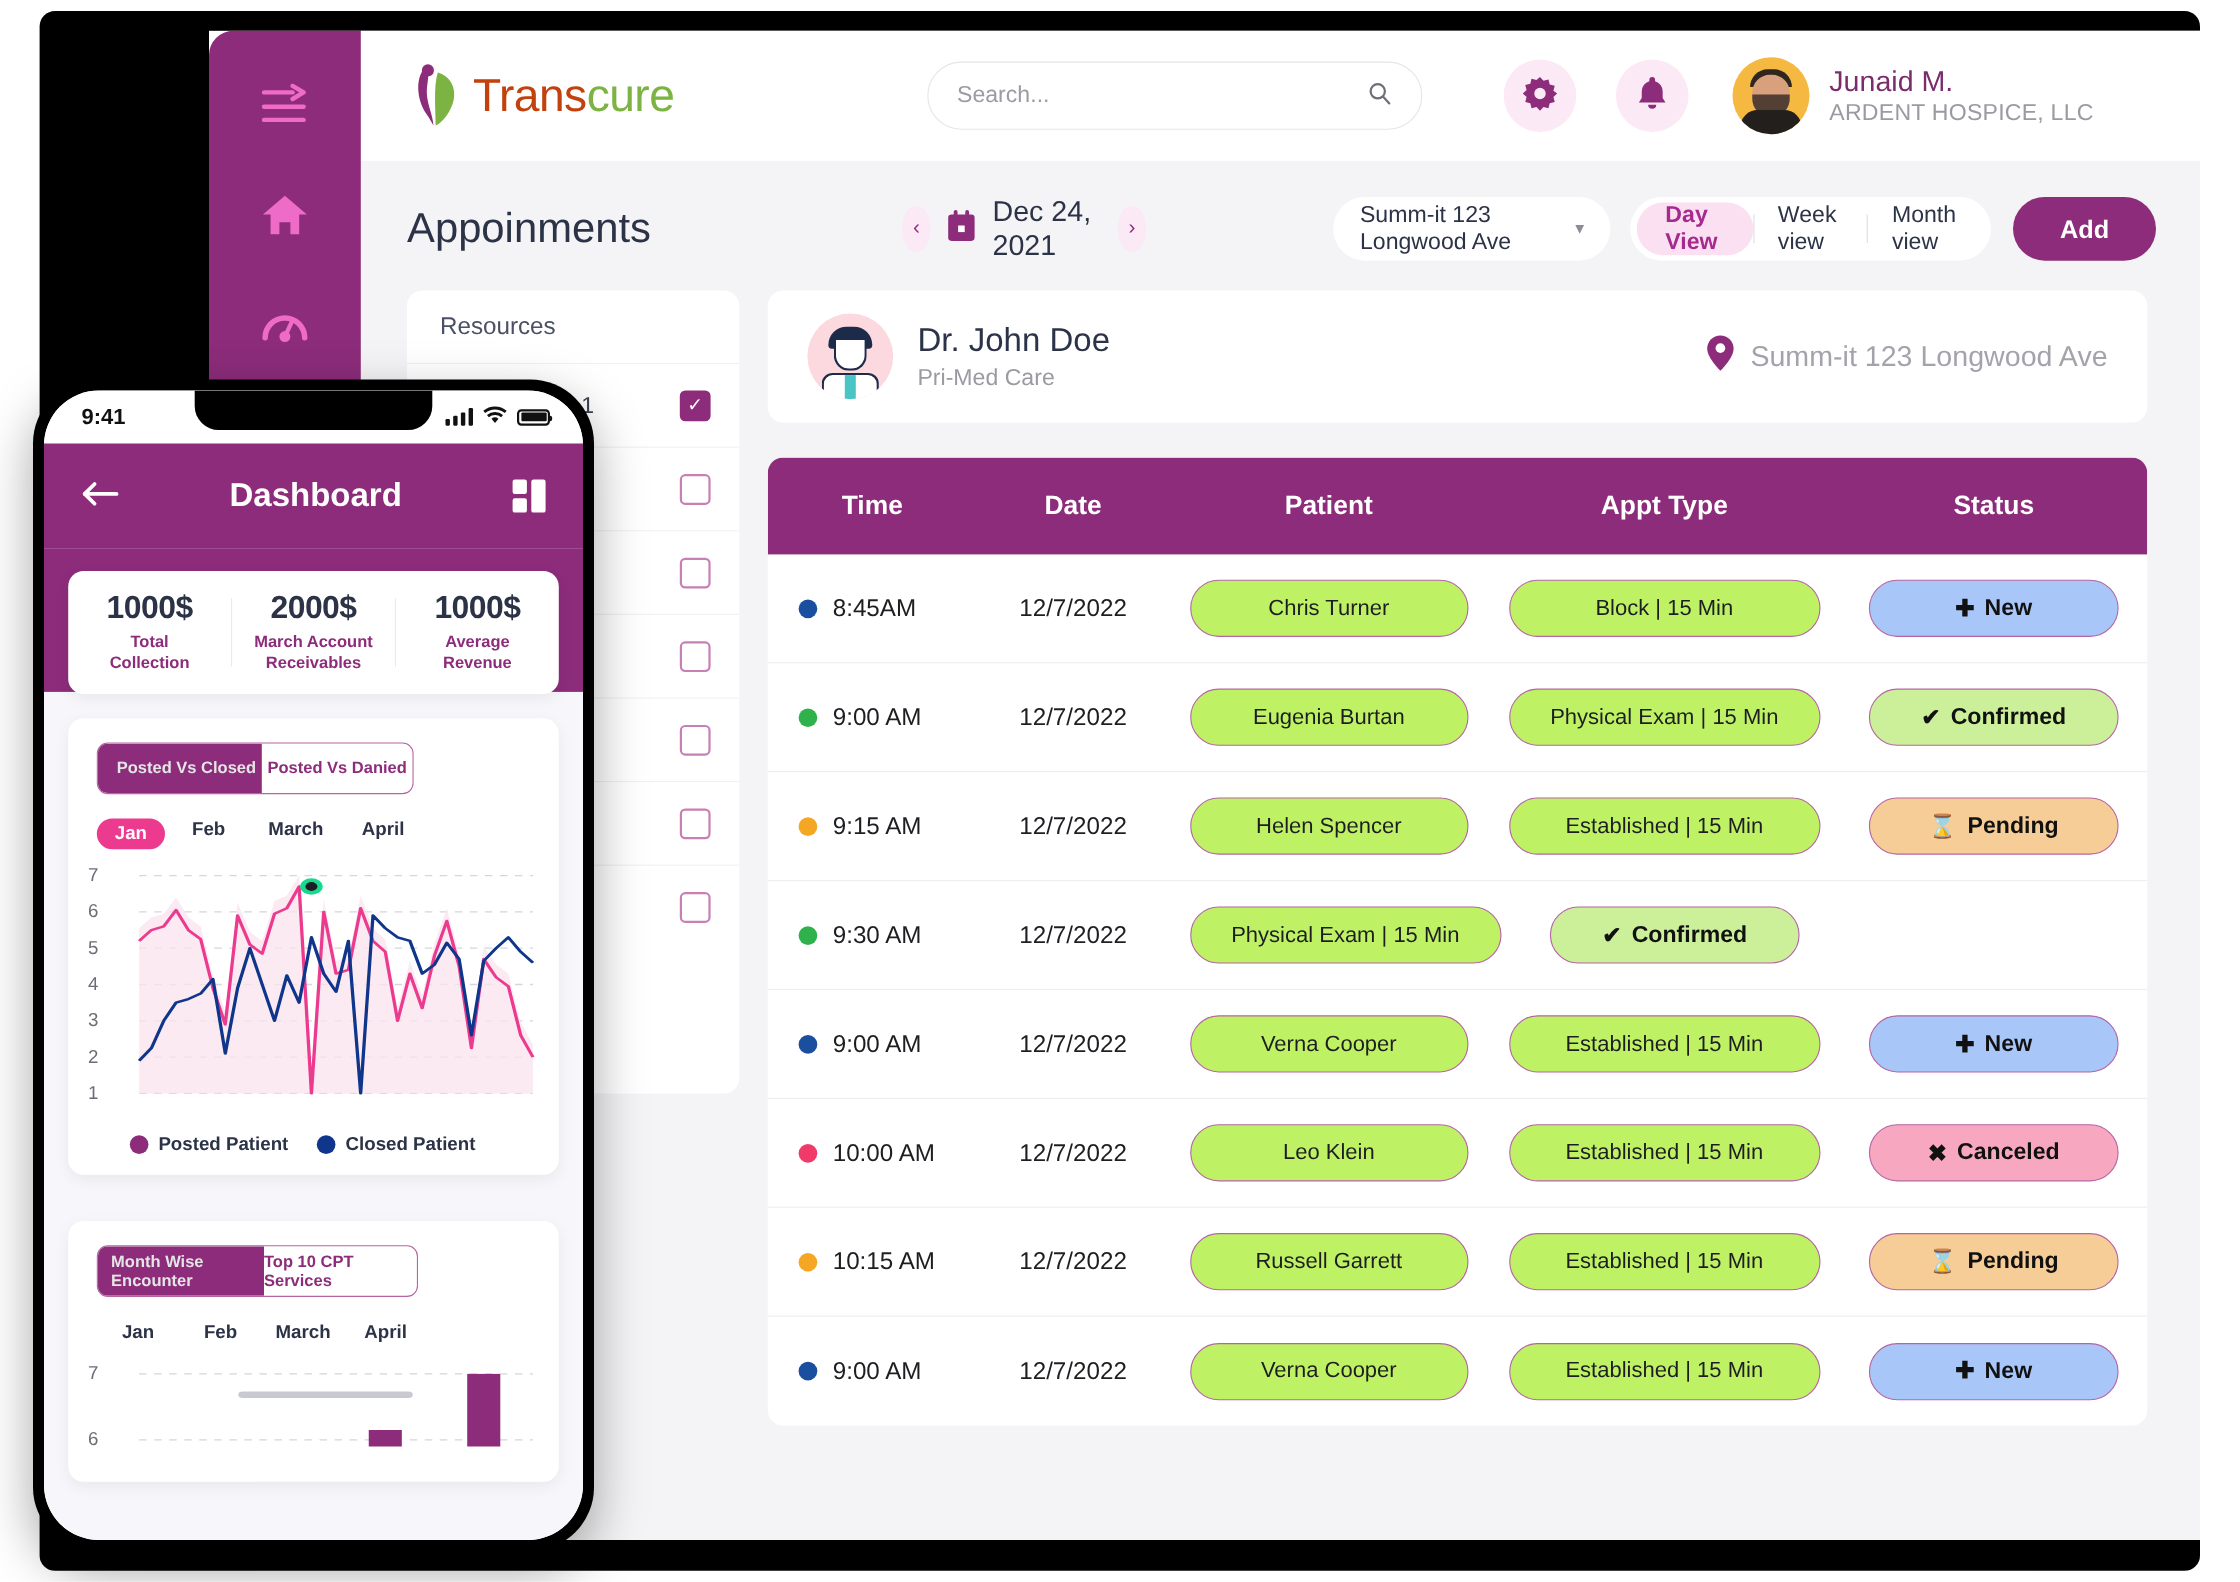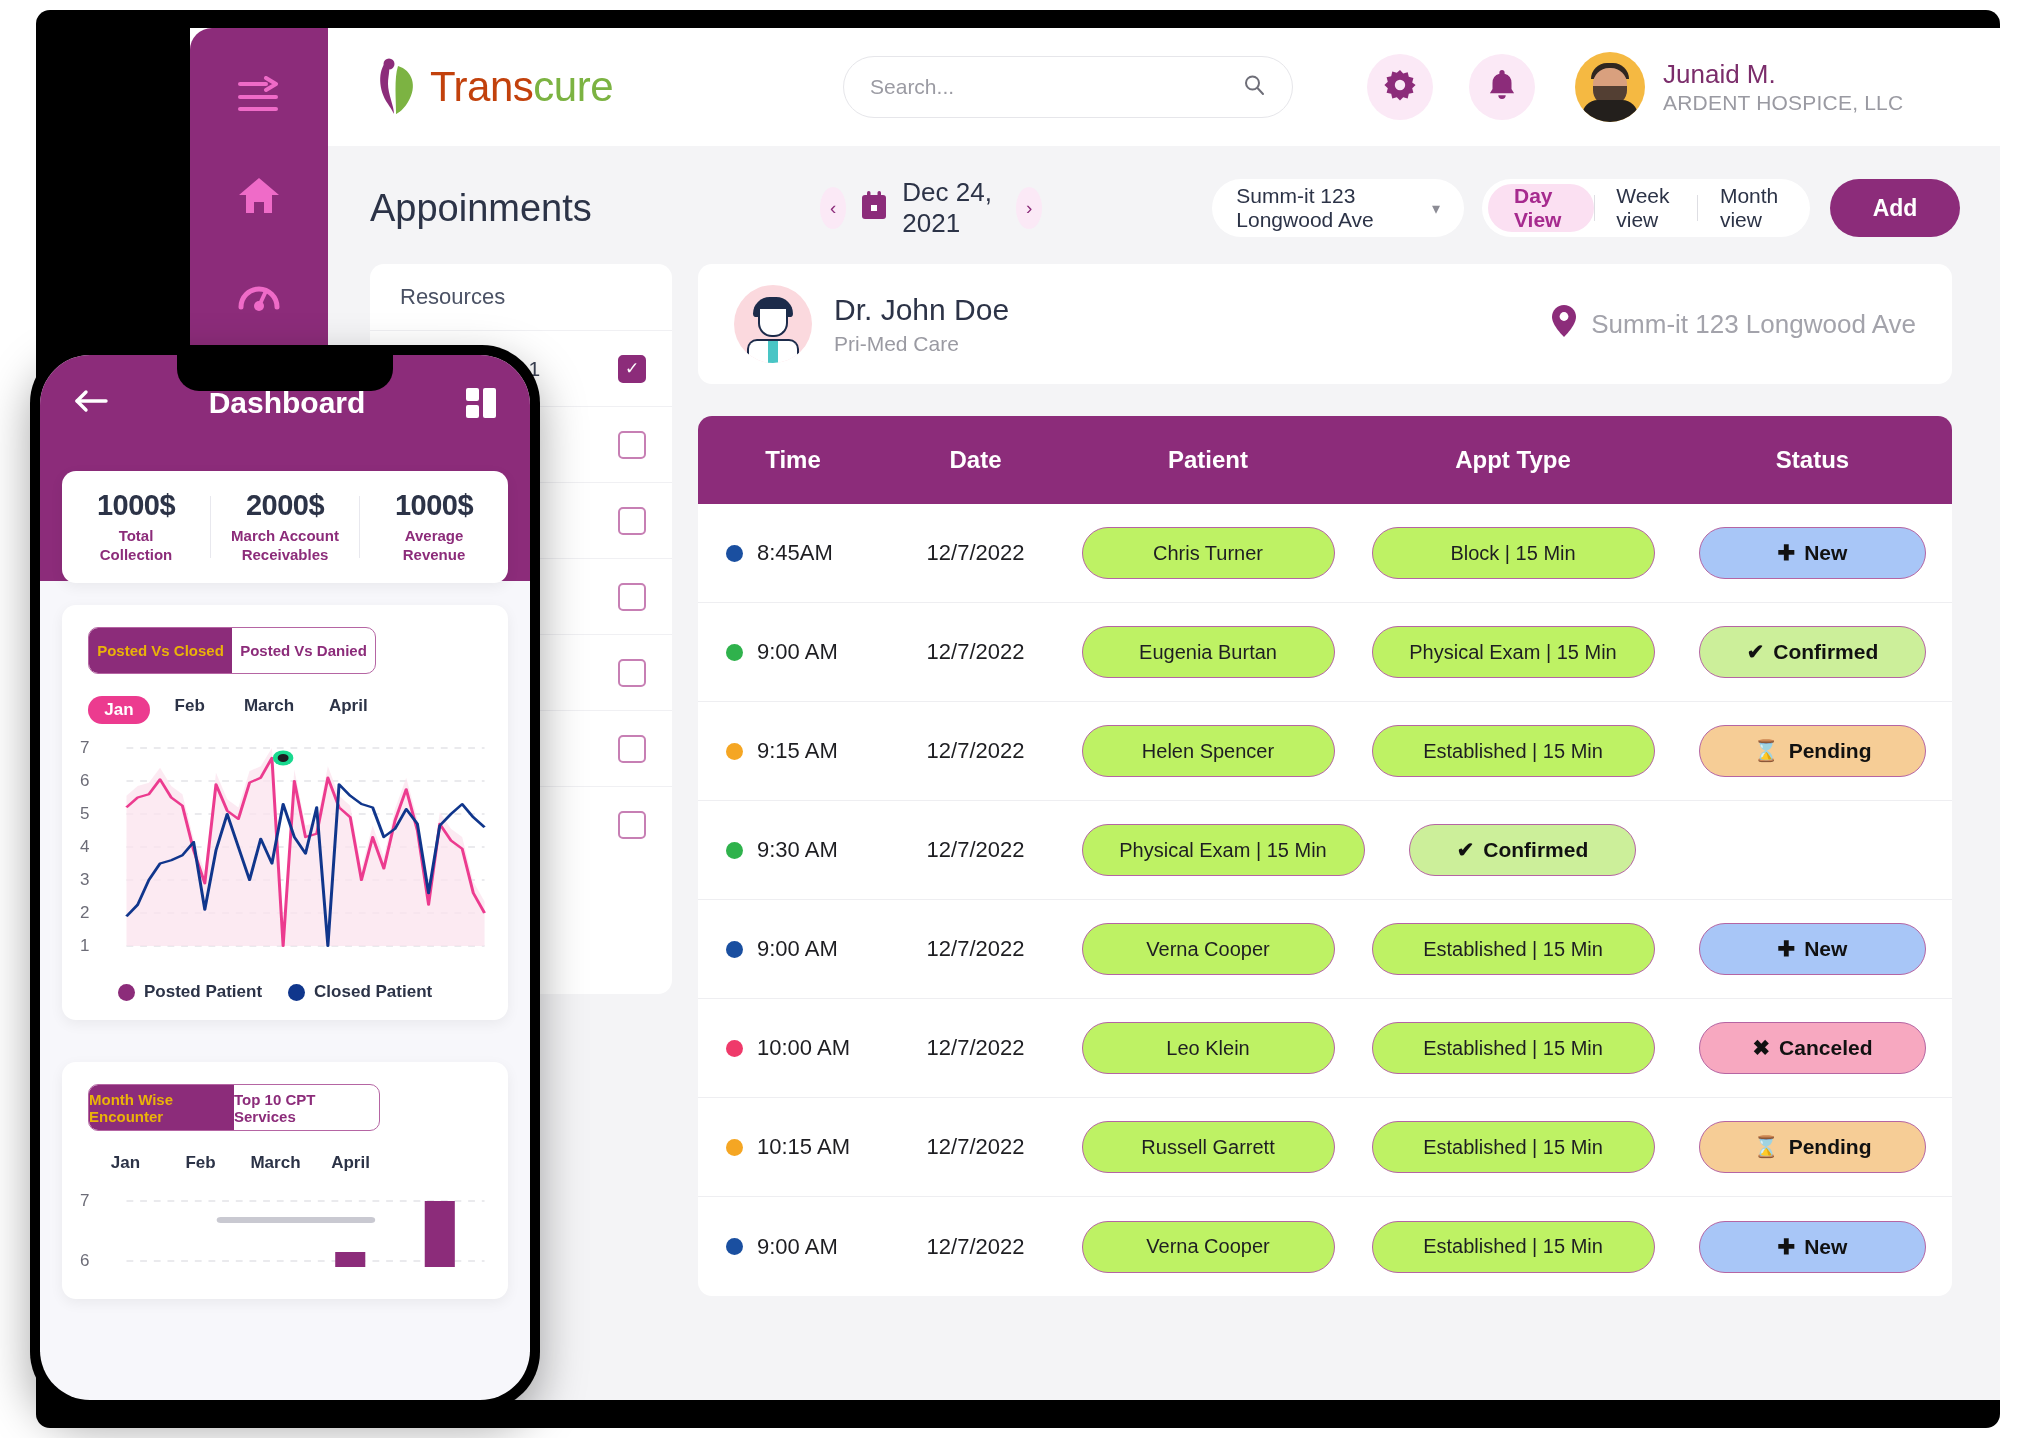--- a/index.html
+++ b/index.html
@@ -337,21 +337,21 @@
     box-shadow: 0 4px 14px rgba(0,0,0,.06);
   }
   .seg {
     width: 288px; height: 47px; border: 1.5px solid #b565a3;
     border-radius: 10px; display: flex; overflow: hidden; margin: 0 auto 0 8px;
   }
   .seg div {
     flex: 1; display: flex; align-items: center; justify-content: center;
     font-size: 15px; font-weight: bold; color: #8c2c7a; cursor: pointer;
   }
-  .seg div.on { background: #8c2c7a; color: #eab308; }
+  .seg div.on { background: #8c2c7a; color: #e5e5e5; padding-left: 12px; }
 
   .months { display: flex; margin: 22px 0 0 8px; width: 300px; }
   .months span {
     flex: 1; text-align: center; font-size: 17px; color: #2c3347; font-weight: bold;
   }
   .months span.sel {
     background: #ec3b8f; color: #fff; border-radius: 16px; padding: 4px 0;
     flex: none; width: 62px;
   }
 
@@ -702,20 +702,41 @@
               </span>
             </div>
           </div>
         </div>
     </div>
   </div>
 
   <div class="phone">
     <div class="phone-screen">
       <div class="notch"></div>
+      <div class="statusbar">
+        <div>9:41</div>
+        <div class="sb-right">
+          <span class="bars">
+            <i style="height:6px"></i>
+              <i style="height:9px"></i>
+              <i style="height:12px"></i>
+              <i style="height:16px"></i>
+          </span>
+          <span>
+            <svg width="22" height="16" viewBox="0 0 22 16" fill="#111">
+              <path d="M11 15.5 L7.8 11.7a5 5 0 0 1 6.4 0z"></path>
+              <path d="M11 8.2a8.6 8.6 0 0 0-5.6 2.1L3.7 8.2a11.2 11.2 0 0 1 14.6 0l-1.7 2.1A8.6 8.6 0 0 0 11 8.2z"></path>
+              <path d="M11 3.2a13.6 13.6 0 0 0-8.9 3.3L.4 4.4a16.2 16.2 0 0 1 21.2 0l-1.7 2.1A13.6 13.6 0 0 0 11 3.2z"></path>
+            </svg>
+          </span>
+          <span class="battery">
+              <i></i>
+            </span>
+        </div>
+      </div>
 
       <div class="phone-header">
         <span>
           <svg width="34" height="26" viewBox="0 0 34 26" fill="none" stroke="#fff" stroke-width="3.4" stroke-linecap="round" stroke-linejoin="round">
             <path d="M32 13 H3"></path>
               <path d="M12 4 L3 13 L12 22"></path>
           </svg>
         </span>
         <span class="ph-title">Dashboard</span>
         <span class="grid-icon">

